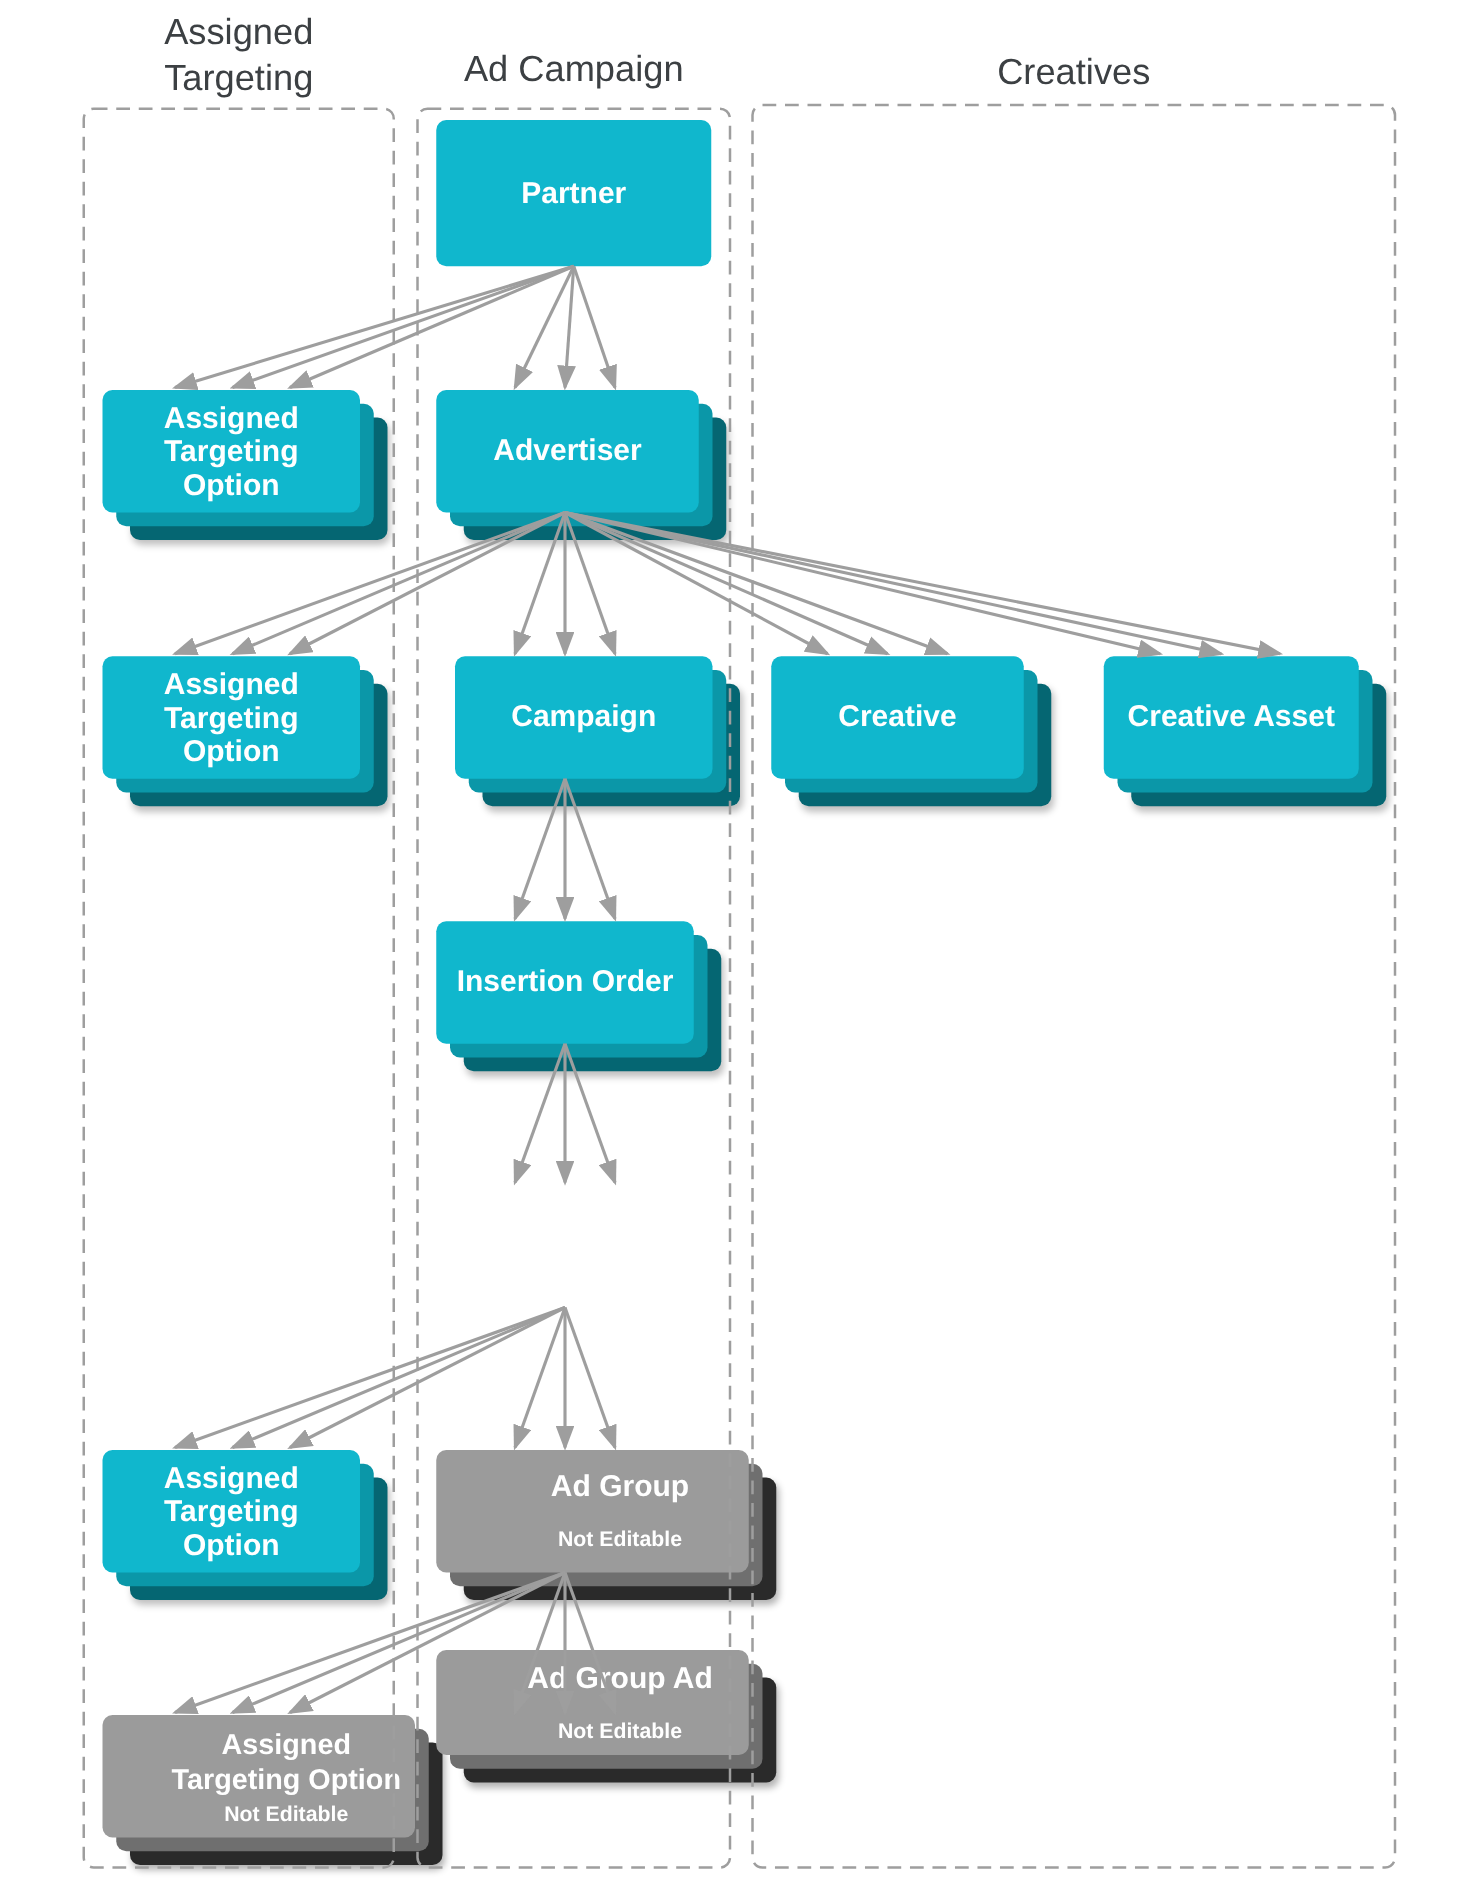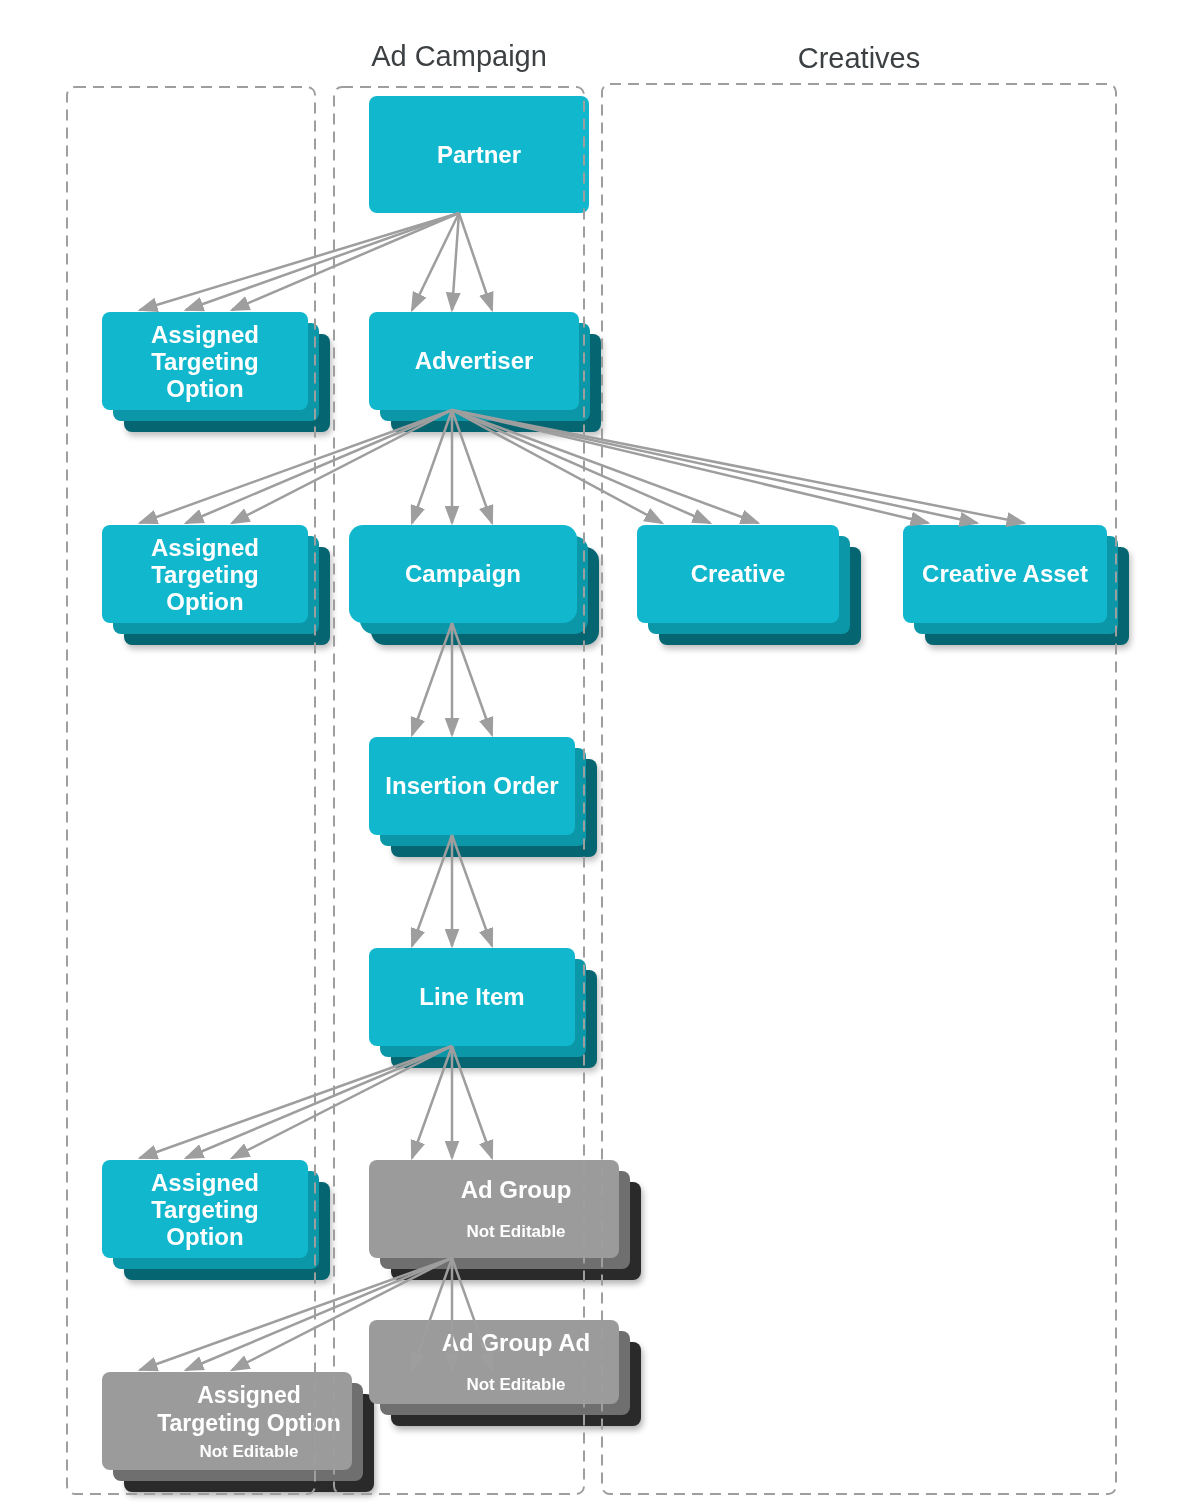--- a/index.html
+++ b/index.html
@@ -41,21 +41,20 @@
     position: absolute;
     border-radius: 8px;
     display: flex;
     flex-direction: column;
     align-items: center;
     justify-content: center;
     text-align: center;
     color: #ffffff;
     font-weight: bold;
     z-index: 1;
-    margin-left: 20px;
   }
   .node.cyan { background: var(--box-cyan, #10b7cd); }
   .node.cyan.stacked {
     box-shadow: 11px 11px 0 var(--box-cyan-mid, #0b97a8),
                 22px 22px 0 var(--box-cyan-dark, #056672),
                 24px 26px 6px rgba(0,0,0,0.25);
   }
   .node.gray { background: var(--box-gray, #9b9b9b); padding-left: 44px; }
   .node.gray.stacked {
     box-shadow: 11px 11px 0 var(--box-gray-mid, #6f6f6f),
@@ -67,20 +66,21 @@
   .node.small-title .node-line { font-size: 23px; line-height: 28px; }
   .sublabel { font-size: 17px; line-height: 20px; white-space: nowrap; }
   .node.spread .sublabel { margin-top: 18px; }
   .node.small-title .sublabel { margin-top: 5px; }
 </style>
 </head>
 <body>
 
 <div class="canvas">
 
+  <div class="col-header" style="left:101px; top:8px; width:180px;">Assigned Targeting</div>
   <div class="col-header" style="left:334px; top:38px; width:250px;">Ad Campaign</div>
   <div class="col-header" style="left:602px; top:40px; width:514px;">Creatives</div>
 
   <div class="node cyan" style="left:349px; top:96px; width:220px; height:117px;">
     <span class="node-label">Partner</span>
   </div>
 
   <div class="node cyan stacked" style="left:82px; top:312px; width:206px; height:98px;">
     <span class="node-line">Assigned</span>
     <span class="node-line">Targeting</span>
@@ -90,39 +90,36 @@
   <div class="node cyan stacked" style="left:349px; top:312px; width:210px; height:98px;">
     <span class="node-label">Advertiser</span>
   </div>
 
   <div class="node cyan stacked" style="left:82px; top:525px; width:206px; height:98px;">
     <span class="node-line">Assigned</span>
     <span class="node-line">Targeting</span>
     <span class="node-line">Option</span>
   </div>
 
-  <div class="node cyan stacked" style="left:329px; top:525px; width:228px; height:98px;border-radius:14px;">
+  <div class="node cyan stacked" style="left:364px; top:525px; width:206px; height:98px;">
     <span class="node-label">Campaign</span>
   </div>
 
   <div class="node cyan stacked" style="left:883px; top:525px; width:204px; height:98px;">
     <span class="node-label">Creative Asset</span>
   </div>
 
   <div class="node cyan stacked" style="left:617px; top:525px; width:202px; height:98px;">
     <span class="node-label">Creative</span>
   </div>
 
   <div class="node cyan stacked" style="left:349px; top:737px; width:206px; height:98px;">
     <span class="node-label">Insertion Order</span>
   </div>
 
-  <div class="node cyan stacked" style="left:349px; top:948px; width:206px; height:98px;">
-    <span class="node-label">Line Item</span>
-  </div>
 
   <div class="node cyan stacked" style="left:82px; top:1160px; width:206px; height:98px;">
     <span class="node-line">Assigned</span>
     <span class="node-line">Targeting</span>
     <span class="node-line">Option</span>
   </div>
 
   <div class="node gray stacked spread" style="left:349px; top:1160px; width:206px; height:98px;">
     <span class="node-label">Ad Group</span>
     <span class="sublabel">Not Editable</span>

